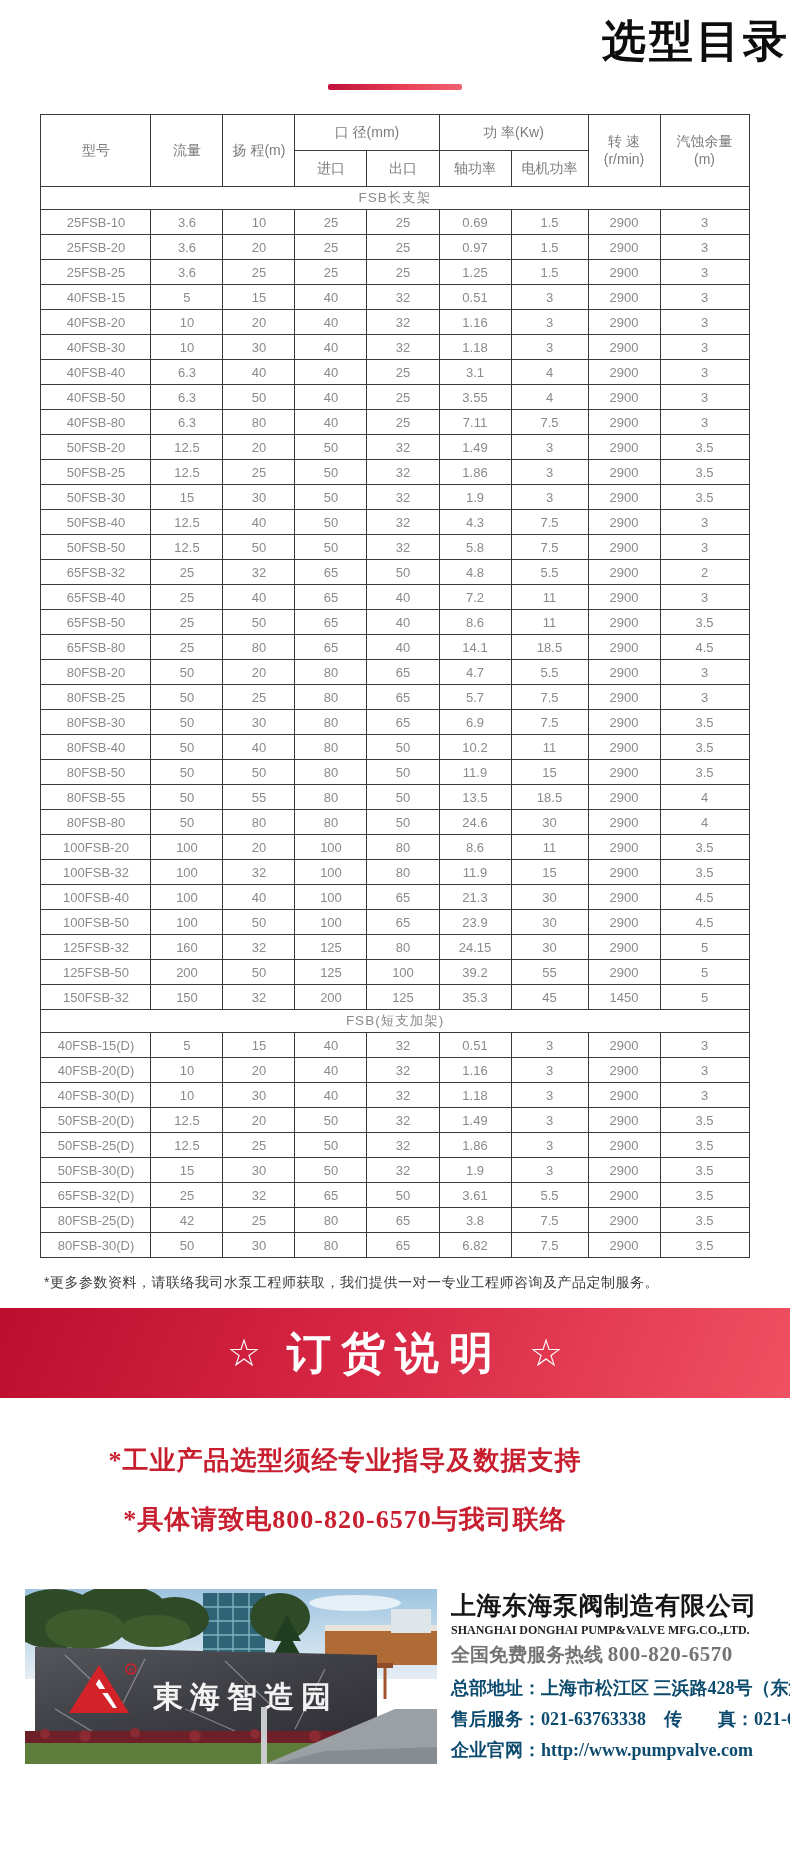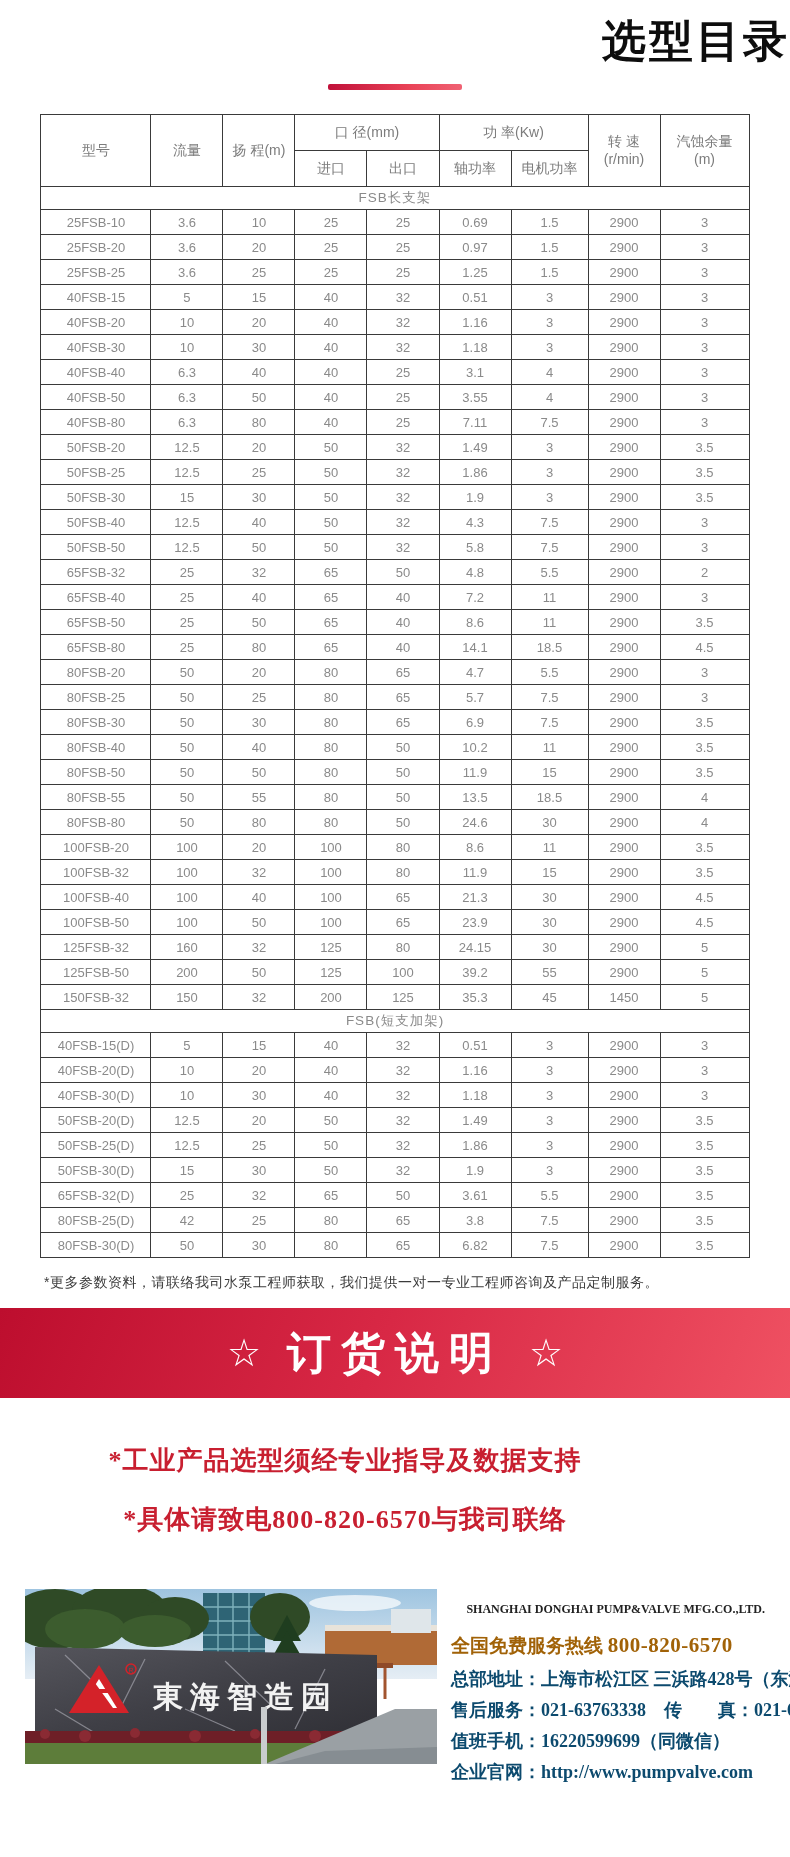--- a/index.html
+++ b/index.html
@@ -57,26 +57,26 @@
     margin-top:40px; padding:0 25px; display:flex; align-items:flex-start;
   }
   .photo-wrap { width:412px; height:178px; flex:0 0 auto; }
   .photo-wrap svg { display:block; width:412px; height:175px; }
   .company-block { margin-left:14px; width:314px; flex:0 0 auto; }
   .company-cn {
     font-size:25px; font-weight:bold; color:#161616; letter-spacing:0.5px;
     white-space:nowrap;
   }
   .company-en {
-    margin-top:13px; font-family:"Liberation Serif","DejaVu Serif",serif;
-    font-size:12px; font-weight:bold; color:#222222; white-space:nowrap;text-align:right;
+    margin-top:1px; font-family:"Liberation Serif","DejaVu Serif",serif;
+    font-size:12px; font-weight:bold; color:#222222; white-space:nowrap;
   }
   .hotline {
-    margin-top:16px; font-family:"Liberation Serif","DejaVu Serif",serif;
-    font-weight:bold; color:#a16207; font-size:19px; white-space:nowrap;
+    margin-top:4px; font-family:"Liberation Serif","DejaVu Serif",serif;
+    font-weight:bold; color:#737373; font-size:19px; white-space:nowrap;
   }
   .hotline .hotline-number { font-size:21px; letter-spacing:0.5px; }
   ul.contact-list { list-style:none; margin-top:5px; }
   ul.contact-list li {
     font-family:"Liberation Serif","DejaVu Serif",serif; font-weight:bold;
     font-size:18px; color:#0c4a6e; line-height:1.72; white-space:nowrap;
   }
 </style>
 </head>
 <body>
@@ -682,25 +682,25 @@
           <circle cx="350" cy="145" r="5"></circle>
       </g>
       <rect x="0" y="154" width="412" height="21" fill="#5d7d3a"></rect>
       <polygon points="240,175 412,175 412,120 370,120" fill="#9aa0a4"></polygon>
       <polygon points="250,175 412,175 412,158 300,162" fill="#868d92"></polygon>
       <rect x="236" y="118" width="6" height="57" fill="#c9ccce"></rect>
     </svg>
   </div>
 
   <div class="company-block">
+    <div class="company-cn">上海东海泵阀制造有限公司</div>
     <div class="company-en">SHANGHAI DONGHAI PUMP&amp;VALVE MFG.CO.,LTD.</div>
     <div class="hotline">
       <span>全国免费服务热线</span>
       <span class="hotline-number">800-820-6570</span>
     </div>
     <ul class="contact-list">
         <li><span>总部地址：</span><span>上海市松江区 三浜路428号（东海智造园）</span></li>
         <li><span>售后服务：</span><span>021-63763338　传　　真：021-63134513</span></li>
-        <li><span>值班手机：</span><span>16220599699（同微信）</span></li>
         <li><span>企业官网：</span><span>http://www.pumpvalve.com</span></li>
       </ul>
   </div>
 </div>
 
 </body></html>

